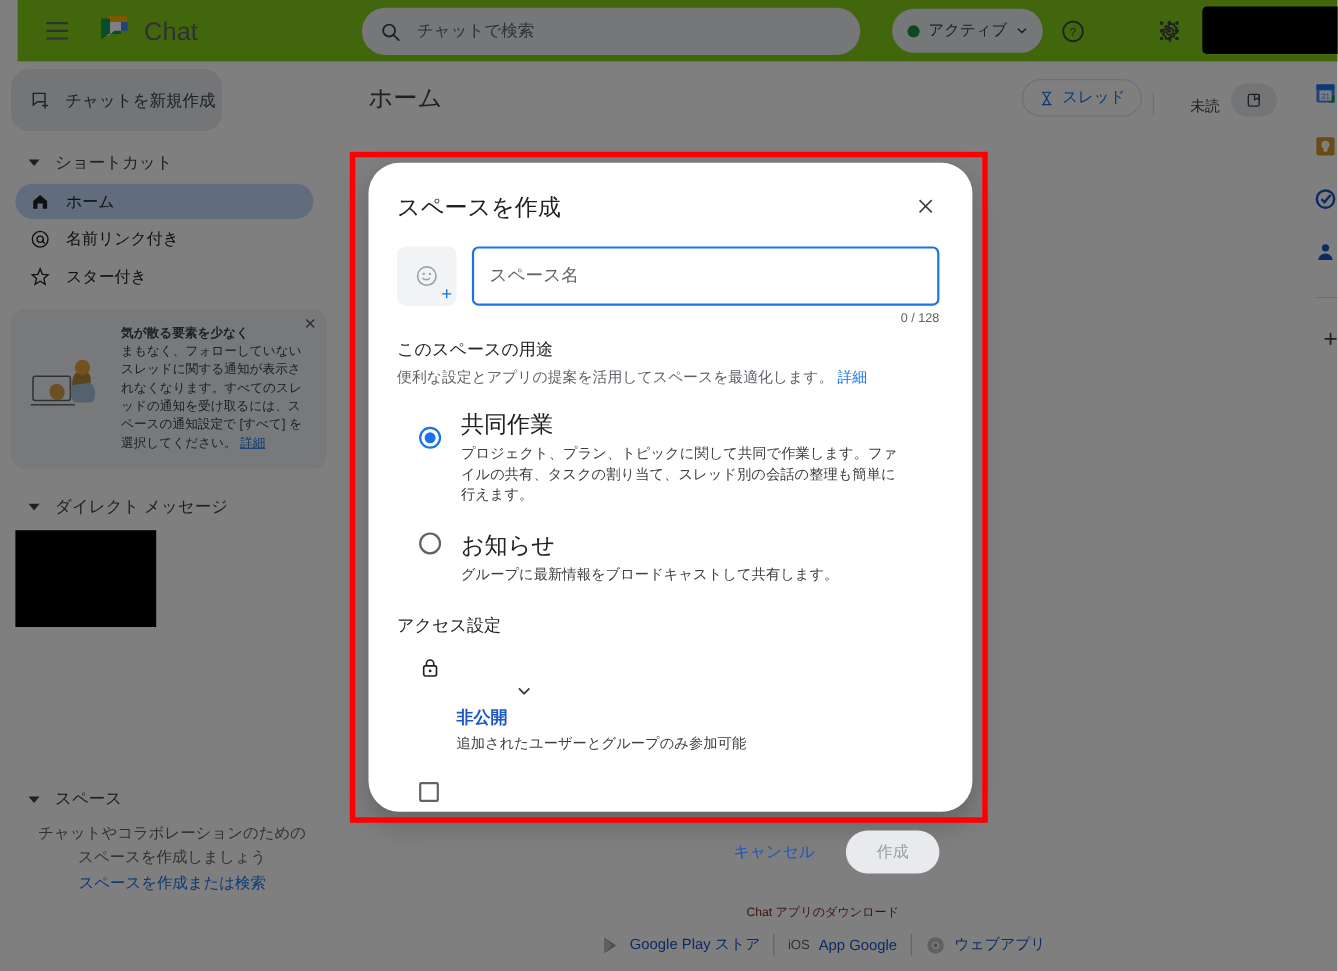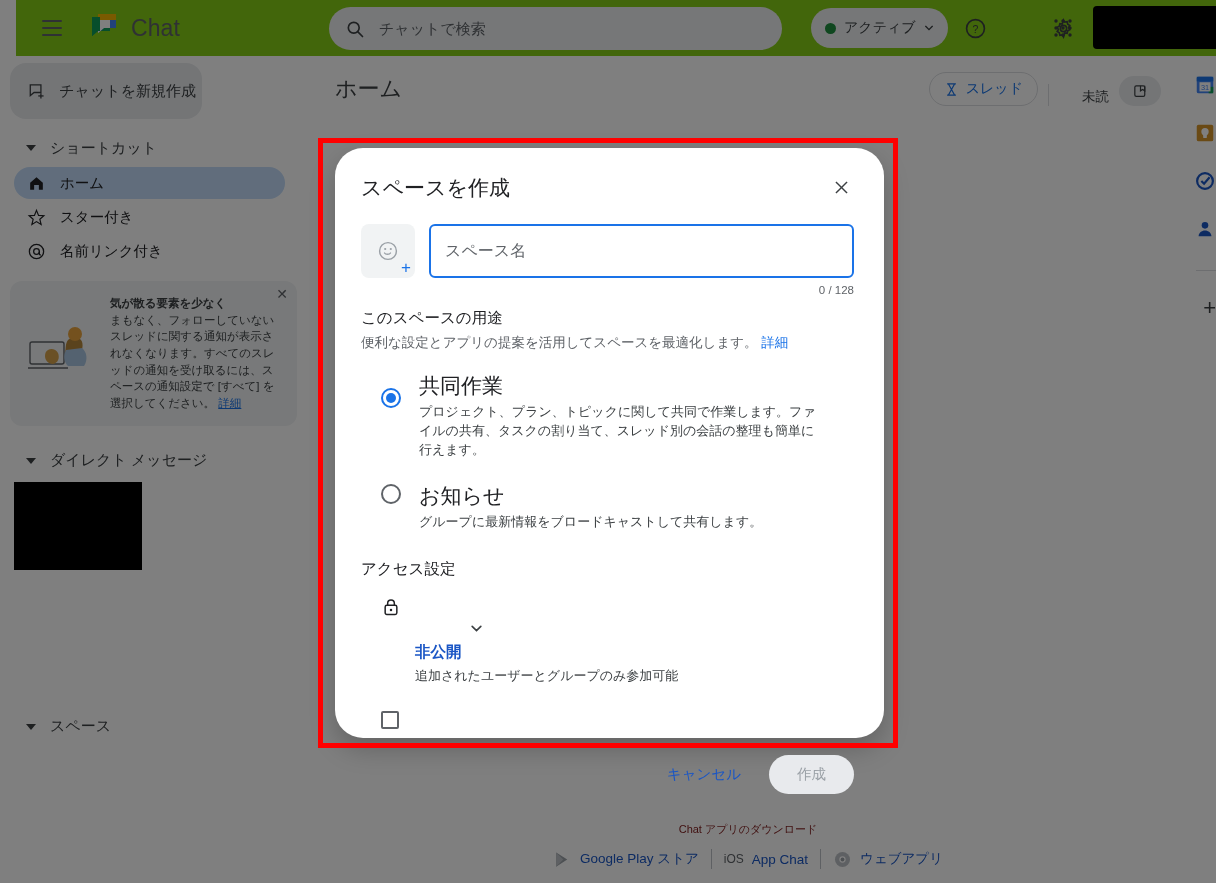--- a/index.html
+++ b/index.html
@@ -371,34 +371,34 @@
         <span class="nav-icon">
           <svg width="19" height="19" viewBox="0 0 24 24">
               <path d="M4 11l8-7 8 7v9h-5v-6h-6v6H4z" fill="#202124"></path>
             </svg>
         </span>
         <span class="nav-label">ホーム</span>
       </div>
       <div class="nav-item">
         <span class="nav-icon">
           <svg width="19" height="19" viewBox="0 0 24 24">
-            <polygon points="12,3 14.6,9.3 21.3,9.8 16.2,14.2 17.8,20.8 12,17.2 6.2,20.8 7.8,14.2 2.7,9.8 9.4,9.3" fill="none" stroke="#202124" stroke-width="1.5"></polygon>
-          </svg>
-        </span>
-        <span class="nav-label">スター付き</span>
-      </div>
-      <div class="nav-item">
-        <span class="nav-icon">
-          <svg width="19" height="19" viewBox="0 0 24 24">
             <circle cx="12" cy="12" r="9" fill="none" stroke="#202124" stroke-width="1.6"></circle>
             <circle cx="12" cy="12" r="3.6" fill="none" stroke="#202124" stroke-width="1.6"></circle>
             <path d="M15.6 12v2.6c0 1.4 1 2 2 1.6" fill="none" stroke="#202124" stroke-width="1.6"></path>
           </svg>
         </span>
         <span class="nav-label">名前リンク付き</span>
+      </div>
+      <div class="nav-item">
+        <span class="nav-icon">
+          <svg width="19" height="19" viewBox="0 0 24 24">
+            <polygon points="12,3 14.6,9.3 21.3,9.8 16.2,14.2 17.8,20.8 12,17.2 6.2,20.8 7.8,14.2 2.7,9.8 9.4,9.3" fill="none" stroke="#202124" stroke-width="1.5"></polygon>
+          </svg>
+        </span>
+        <span class="nav-label">スター付き</span>
       </div>
 
       <div class="promo-card">
         <div class="promo-close">✕</div>
         <div class="promo-art">
           <svg width="80" height="64" viewBox="0 0 80 64">
             <rect x="8" y="22" width="34" height="22" rx="2" fill="none" stroke="#5f6368" stroke-width="1.4"></rect>
             <line x1="6" y1="48" x2="46" y2="48" stroke="#5f6368" stroke-width="1.4"></line>
             <path d="M46 20c4-4 10-4 13 0 3 4 1 10 0 14-5 2-11 2-16 0 1-5 0-10 3-14z" fill="#b5863a"></path>
             <circle cx="53" cy="14" r="7" fill="#e8a33d"></circle>
@@ -417,20 +417,25 @@
         <span class="caret-down"></span>
         <span class="section-title">ダイレクト メッセージ</span>
       </div>
       <div class="dm-redaction"></div>
 
       <div class="section-head" style="margin-top:140px;">
         <span class="caret-down"></span>
         <span class="section-title">スペース</span>
       </div>
 
+      <div class="empty-spaces">
+        <div>チャットやコラボレーションのための</div>
+        <div>スペースを作成しましょう</div>
+        <a>スペースを作成または検索</a>
+      </div>
     </div>
 
     <div class="main">
       <div class="main-head">
         <div class="page-title">ホーム</div>
         <div class="head-right">
           <div class="thread-btn">
             <svg width="15" height="15" viewBox="0 0 24 24">
               <path d="M5 3h14M5 21h14M7 3l10 18M17 3L7 21" fill="none" stroke="#1a73e8" stroke-width="1.7"></path>
             </svg>
@@ -486,21 +491,21 @@
           <div class="dl-link">
             <svg width="19" height="19" viewBox="0 0 24 24">
               <polygon points="4,3 18,12 4,21" fill="#9aa0a6"></polygon>
               <polygon points="4,3 13,12 4,21" fill="#bdc1c6"></polygon>
             </svg>
             <span>Google Play ストア</span>
           </div>
           <div class="dl-sep"></div>
           <div class="dl-link">
             <span class="ios-tag">iOS</span>
-            <span>App Chat</span>
+            <span>App Google</span>
           </div>
           <div class="dl-sep"></div>
           <div class="dl-link">
             <svg width="19" height="19" viewBox="0 0 24 24">
               <circle cx="12" cy="12" r="9.5" fill="#bdc1c6"></circle>
               <circle cx="12" cy="12" r="4" fill="#ffffff"></circle>
               <circle cx="12" cy="12" r="2.4" fill="#9aa0a6"></circle>
             </svg>
             <span>ウェブアプリ</span>
           </div>

